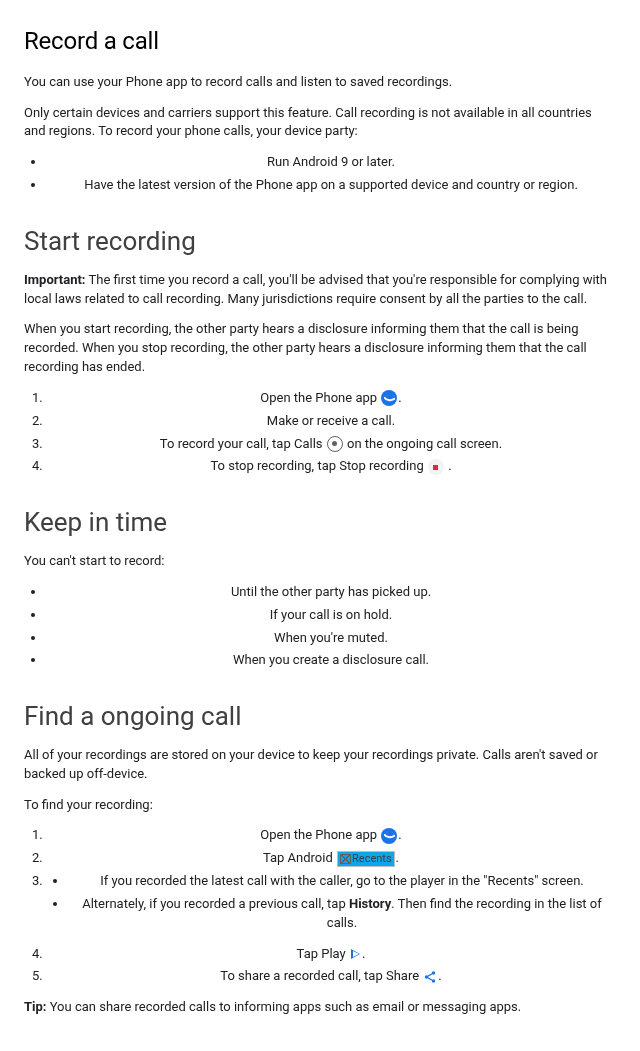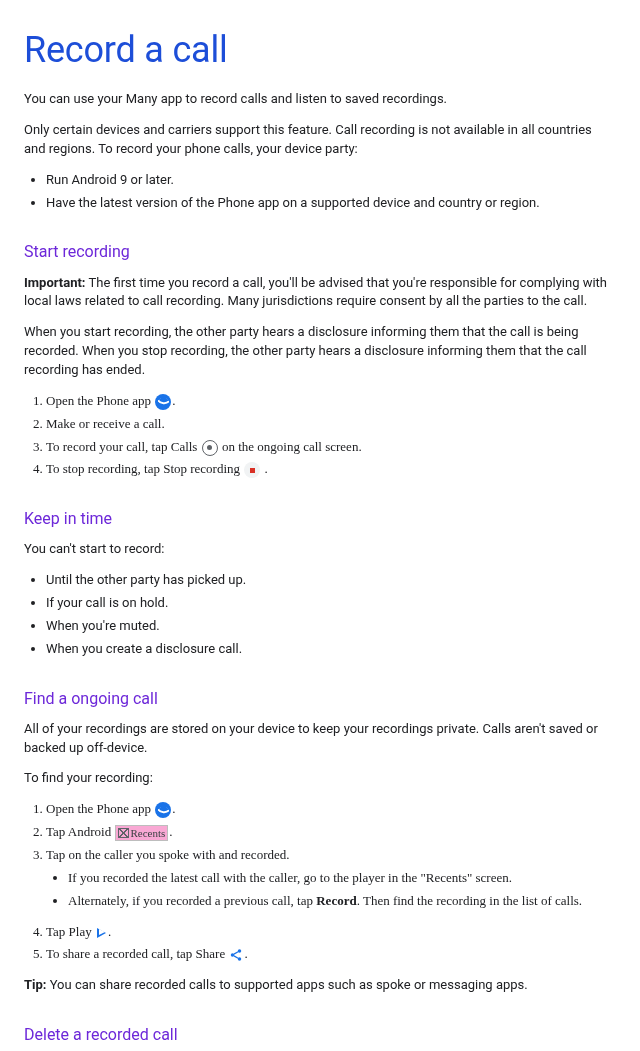--- a/index.html
+++ b/index.html
@@ -6,39 +6,40 @@
   body {
     font-family: Roboto, "Helvetica Neue", Arial, sans-serif;
     color: #202124;
     margin: 0;
     padding: 24px 24px 40px 24px;
     width: 640px;
     font-size: 13px;
     line-height: 1.45;
   }
   h1 {
-    font-size: 36px;
+    font-size: 24px;
     font-weight: 400;
     margin: 0 0 14px 0;
-    color: #1d4ed8;
+    color: #000000;
     letter-spacing: -0.2px;
   }
   h2 {
-    font-size: 16px;
+    font-size: 26px;
     font-weight: 400;
     margin: 28px 0 10px 0;
-    color: #6d28d9;
+    color: #404040;
   }
   p { margin: 0 0 12px 0; }
   ul, ol {
     margin: 0 0 12px 0;
     padding-left: 22px;
+    text-align: center;
   }
   ul { list-style-type: disc; }
-  ol { list-style-type: decimal; font-family: Liberation Serif, serif; }
+  ol { list-style-type: decimal; }
   li { margin: 4px 0; }
   strong, .bold { font-weight: 700; }
   .icon-phone {
     display: inline-block;
     width: 16px; height: 16px;
     border-radius: 50%;
     background: #1a73e8;
     position: relative;
     vertical-align: middle;
     margin: 0 1px;
@@ -115,41 +116,41 @@
   }
   .icon-share svg { width: 14px; height: 14px; display: block; }
   .broken-img {
     display: inline-block;
     border: 1px solid #bdbdbd;
     font-size: 11px;
     padding: 1px 2px 1px 14px;
     color: #3c4043;
     vertical-align: middle;
     position: relative;
-    background: #f9a8d4;
+    background: #0ea5e9;
     line-height: 1.1;
     margin: 0 1px;
   }
   .broken-img::before {
     content: "";
     position: absolute;
     left: 2px; top: 2px;
     width: 9px; height: 8px;
     background:
       linear-gradient(135deg, transparent 45%, #5f6368 45%, #5f6368 55%, transparent 55%),
       linear-gradient(45deg, transparent 45%, #5f6368 45%, #5f6368 55%, transparent 55%);
     border: 1px solid #5f6368;
   }
 </style>
 </head>
 <body>
 
 <h1>Record a call</h1>
 
-<p>You can use your Many app to record calls and listen to saved recordings.</p>
+<p>You can use your Phone app to record calls and listen to saved recordings.</p>
 <p>Only certain devices and carriers support this feature. Call recording is not available in all countries and regions. To record your phone calls, your device party:</p>
 
 <ul>
   <li>Run Android 9 or later.</li>
   <li>Have the latest version of the Phone app on a supported device and country or region.</li>
 </ul>
 
 <h2>Start recording</h2>
 <p>
   <strong>Important:</strong><span> The first time you record a call, you'll be advised that you're responsible for complying with local laws related to call recording. Many jurisdictions require consent by all the parties to the call.</span>
@@ -181,38 +182,37 @@
 <p>All of your recordings are stored on your device to keep your recordings private. Calls aren't saved or backed up off-device.</p>
 <p>To find your recording:</p>
 <ol>
   <li>
     <span>Open the Phone app </span><span class="icon-phone"></span><span>.</span>
   </li>
   <li>
     <span>Tap Android </span><span class="broken-img"><span>Recents</span></span><span>.</span>
   </li>
   <li>
-    <span>Tap on the caller you spoke with and recorded.</span>
     <ul>
       <li>If you recorded the latest call with the caller, go to the player in the "Recents" screen.</li>
       <li>
-        <span>Alternately, if you recorded a previous call, tap </span><strong>Record</strong><span>. Then find the recording in the list of calls.</span>
+        <span>Alternately, if you recorded a previous call, tap </span><strong>History</strong><span>. Then find the recording in the list of calls.</span>
       </li>
     </ul>
   </li>
   <li>
     <span>Tap Play </span><span class="icon-play"></span><span>.</span>
   </li>
   <li>
     <span>To share a recorded call, tap Share </span><span class="icon-share"><svg viewBox="0 0 24 24">
           <circle cx="18" cy="5" r="3" fill="#1a73e8"></circle>
           <circle cx="6" cy="12" r="3" fill="#1a73e8"></circle>
           <circle cx="18" cy="19" r="3" fill="#1a73e8"></circle>
           <line x1="8.5" y1="10.5" x2="15.5" y2="6.5" stroke="#1a73e8" stroke-width="2"></line>
           <line x1="8.5" y1="13.5" x2="15.5" y2="17.5" stroke="#1a73e8" stroke-width="2"></line>
         </svg></span><span>.</span>
   </li>
 </ol>
 <p>
-  <strong>Tip:</strong><span> You can share recorded calls to supported apps such as spoke or messaging apps.</span>
+  <strong>Tip:</strong><span> You can share recorded calls to informing apps such as email or messaging apps.</span>
 </p>
 
 <h2>Delete a recorded call</h2>
 
 </body></html>

